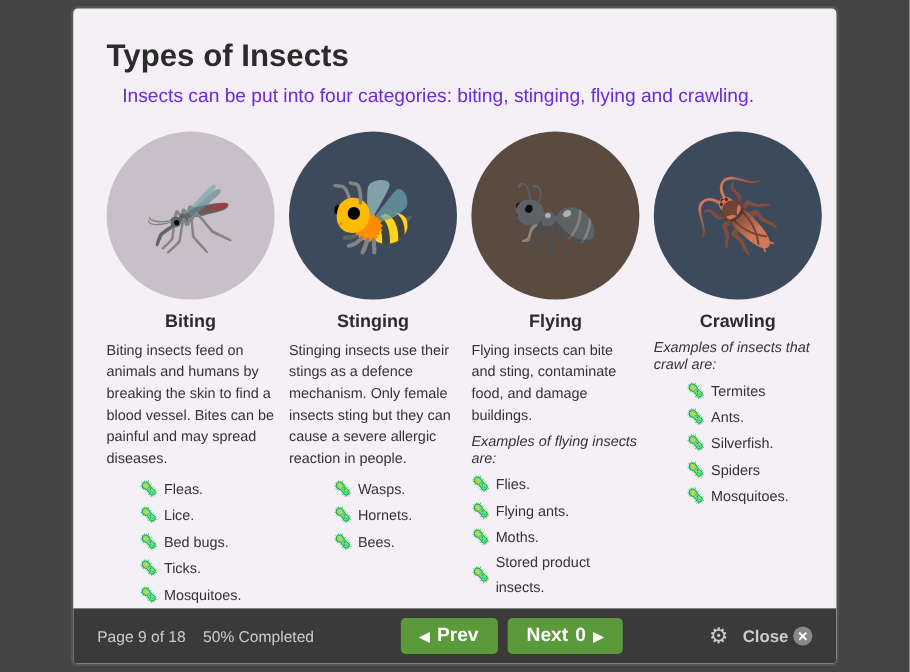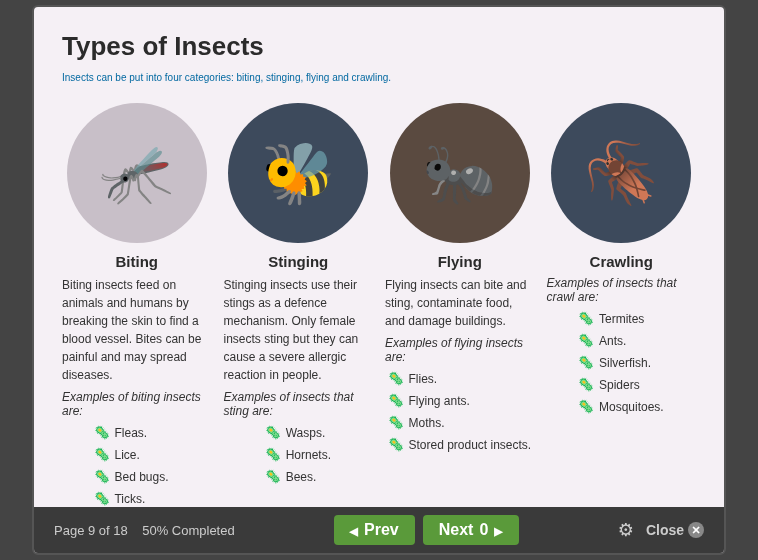--- a/index.html
+++ b/index.html
@@ -6,44 +6,45 @@
     body {
       width: 758px;
       height: 560px;
       background: #444;
       display: flex;
       align-items: center;
       justify-content: center;
       font-family: Arial, sans-serif;
     }
     .window {
-      width: 694px;
+      width: 640px;
       height: 550px;
       background: #f5f0f5;
       border-radius: 6px;
       overflow: hidden;
       display: flex;
       flex-direction: column;
       border: 2px solid #555;
     }
     .content-area {
       flex: 1;
       padding: 24px 28px 16px 28px;
       overflow-y: auto;
     }
     .page-title {
       font-size: 26px;
       font-weight: bold;
       color: #2b2b2b;
       margin-bottom: 10px;
     }
     .subtitle {
-      font-size: 10px;
-      color: #0369a1;
+      font-size: 16px;
+      color: #6d28d9;
       margin-bottom: 20px;
+      margin-left: 13px;
     }
     .categories-row {
       display: flex;
       justify-content: space-between;
       gap: 12px;
     }
     .category {
       flex: 1;
       display: flex;
       flex-direction: column;
@@ -179,21 +180,20 @@
     <p class="subtitle">Insects can be put into four categories: biting, stinging, flying and crawling.</p>
 
     <div class="categories-row">
 
       <div class="category">
         <div class="category-circle" style="background:#c8bfc8;">
           <span class="insect-icon">🦟</span>
         </div>
         <div class="category-name">Biting</div>
         <p class="category-desc">Biting insects feed on animals and humans by breaking the skin to find a blood vessel. Bites can be painful and may spread diseases.</p>
-        <p class="examples-label">Examples of biting insects are:</p>
         <ul class="examples-list">
           <li>
               <span class="bug-icon">🦠</span>
               <span>Fleas.</span>
             </li>
           <li>
               <span class="bug-icon">🦠</span>
               <span>Lice.</span>
             </li>
           <li>
@@ -214,21 +214,20 @@
             </li>
         </ul>
       </div>
 
       <div class="category">
         <div class="category-circle" style="background:#3d4a5c;">
           <span class="insect-icon">🐝</span>
         </div>
         <div class="category-name">Stinging</div>
         <p class="category-desc">Stinging insects use their stings as a defence mechanism. Only female insects sting but they can cause a severe allergic reaction in people.</p>
-        <p class="examples-label">Examples of insects that sting are:</p>
         <ul class="examples-list">
           <li>
               <span class="bug-icon">🦠</span>
               <span>Wasps.</span>
             </li>
           <li>
               <span class="bug-icon">🦠</span>
               <span>Hornets.</span>
             </li>
           <li>

